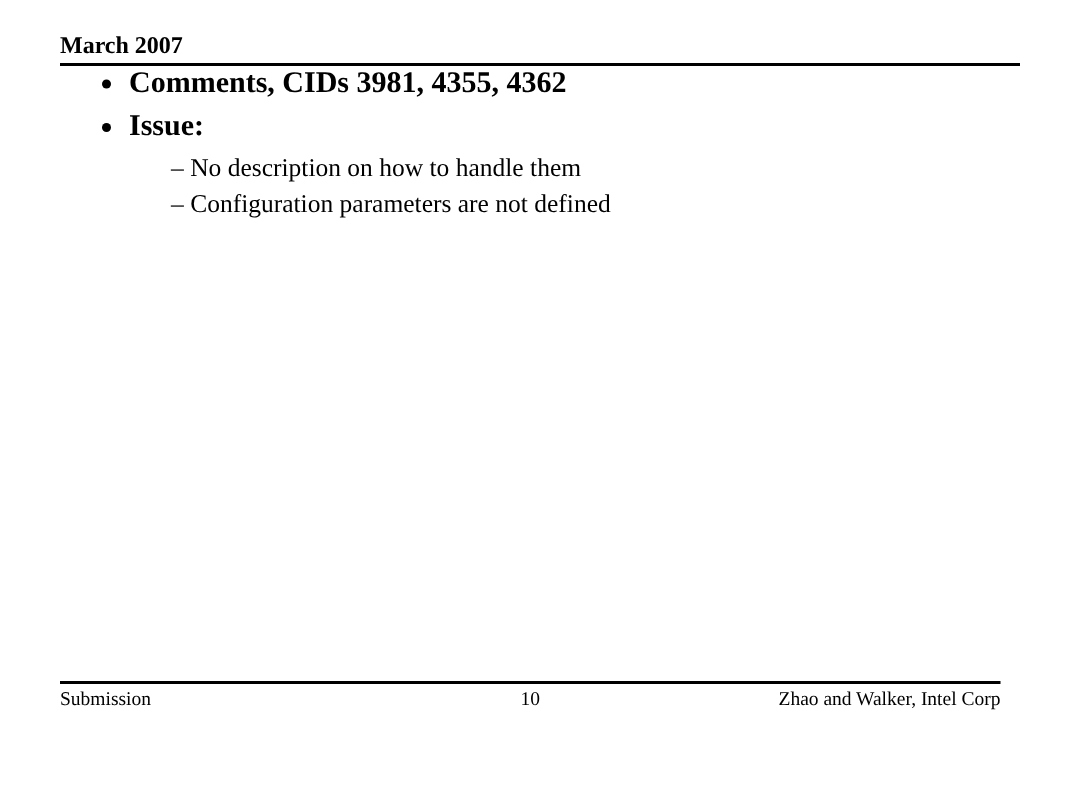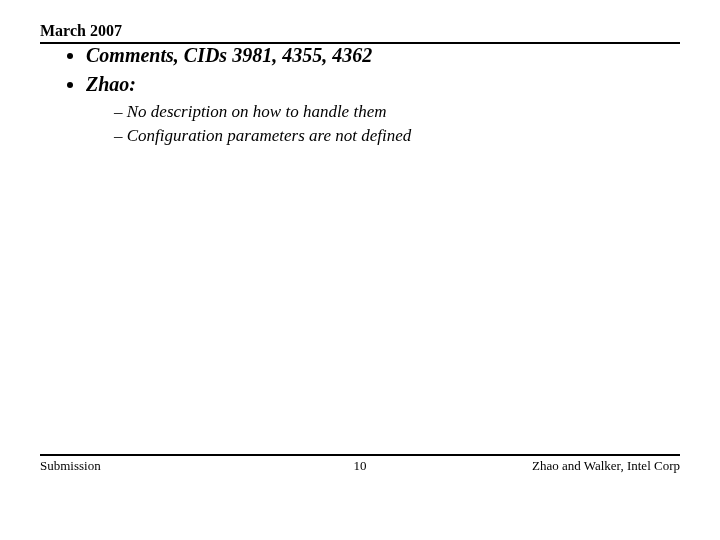--- a/index.html
+++ b/index.html
@@ -2,44 +2,44 @@
 <html><head>
 <meta charset="utf-8">
 <style>
   * { margin: 0; padding: 0; box-sizing: border-box; }
   html, body { width: 720px; height: 540px; background: #fff; font-family: "Times New Roman", Times, serif; color: #000; }
   .slide { position: relative; width: 720px; height: 492px; padding: 22px 40px 0 40px; }
   .header { display: flex; justify-content: space-between; align-items: flex-end; font-weight: bold; font-size: 16px; padding-bottom: 2px; border-bottom: 2px solid #000; }
   .title { text-align: center; font-weight: bold; font-size: 29px; margin-top: 28px; margin-bottom: 40px; }
   .content { padding-left: 22px; }
   ul.main { list-style: disc; padding-left: 24px; }
-  ul.main > li { font-size: 20px; font-weight: bold; margin-bottom: 6px; font-style: italic; }
+  ul.main > li { font-size: 20px; font-weight: bold; margin-bottom: 6px; }
   ul.sub { list-style: none; padding-left: 28px; margin-top: 6px; }
   ul.sub > li { font-size: 17px; font-weight: normal; margin-bottom: 4px; }
   ul.sub > li::before { content: "– "; }
-  .footer { position: absolute; left: 40px; right: 40px; bottom: 18px; }
+  .footer { position: absolute; left: 40px; right: 53px; bottom: 18px; }
   .footer-rule { border-top: 2px solid #000; height: 0; margin-bottom: 2px; }
   .footer-row { display: flex; justify-content: space-between; align-items: flex-start; font-size: 13px; }
   .footer-center { position: absolute; left: 0; right: 0; text-align: center; font-size: 13px; }
 </style>
 </head>
 <body>
 
 <div class="slide">
 
   <div class="header">
     <span>March 2007</span>
   </div>
 
 
   <div class="content">
     <ul class="main">
       <li>Comments, CIDs 3981, 4355, 4362</li>
       <li>
-        <span>Zhao:</span>
+        <span>Issue:</span>
         <ul class="sub">
           <li>No description on how to handle them</li>
           <li>Configuration parameters are not defined</li>
         </ul>
       </li>
     </ul>
   </div>
 
   <div class="footer">
     <div class="footer-rule"></div>

